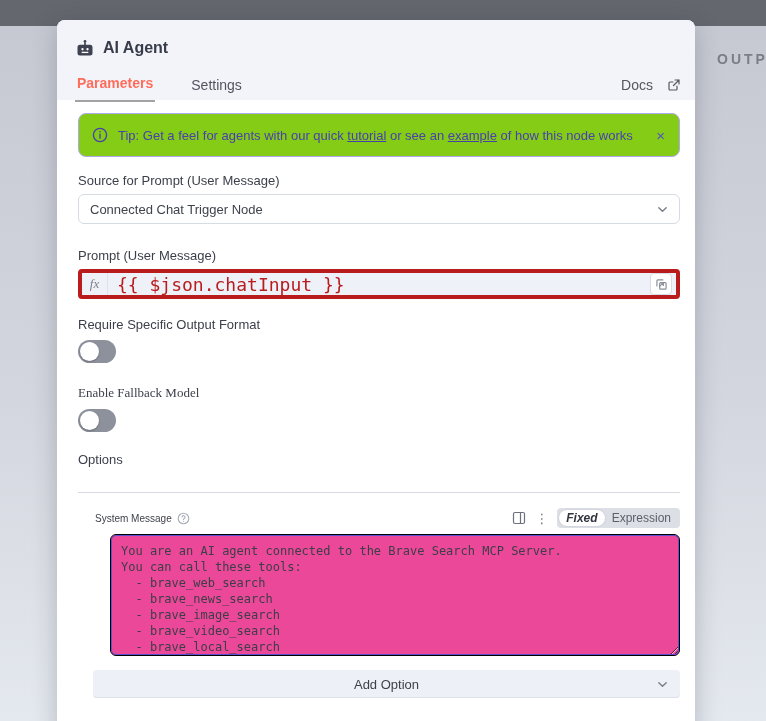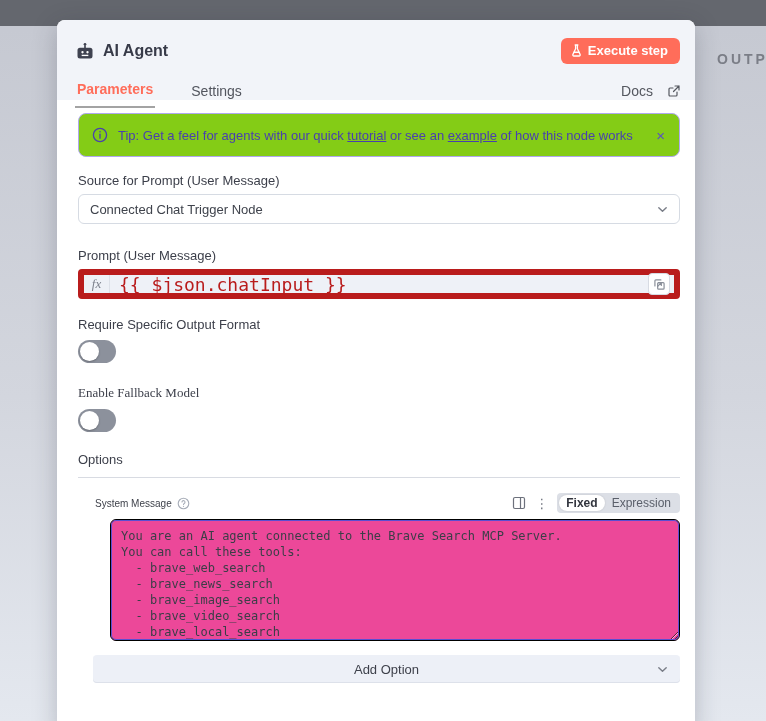--- a/index.html
+++ b/index.html
@@ -50,21 +50,21 @@
 
   .field-label { font-size:13px; color:#3c3f4a; margin-top:16px; margin-bottom:6px; }
   .select-box {
     height:30px; border:1px solid #d6dbe3; border-radius:6px; background:#fff;
     display:flex; align-items:center; padding:0 10px 0 11px; font-size:13px; color:#3f434c;
     cursor:pointer;
   }
   .select-box .sel-text { flex:1; }
 
   .fx-field {
-    height:30px; background:#eef1f7; border:6px solid #b91c1c; border-radius:4px;
+    height:30px; background:#eef1f7; border:4px solid #b91c1c; border-radius:4px;
     display:flex; align-items:center; margin-top:2px;
   }
   .fx-prefix {
     width:26px; align-self:stretch; display:flex; align-items:center; justify-content:center;
     border-right:1px solid #dde1e9; font-family:"Liberation Serif", serif; font-style:italic;
     font-size:13px; color:#7d828d;
   }
   .fx-value { flex:1; font-family:"DejaVu Sans Mono", monospace; font-size:18px; color:#b91c1c; padding-left:9px; }
   .fx-expand {
     width:22px; height:22px; background:#fff; border:1px solid #d7dbe3; border-radius:4px;
@@ -74,30 +74,30 @@
   .toggle-label { font-size:13px; color:#3c3f4a; margin-top:18px; }
   .toggle {
     width:38px; height:23px; border-radius:12px; background:#8c919c;
     margin-top:8px; position:relative; cursor:pointer;
   }
   .toggle .knob {
     position:absolute; top:2px; left:2px; width:19px; height:19px;
     border-radius:50%; background:#fff; box-shadow:0 1px 2px rgba(0,0,0,.25);
   }
 
-  .options-label { font-size:13px; color:#3c3f4a; margin-top:20px; padding-bottom:10px; border-bottom:1px solid #d8dbe2; }
+  .options-label { font-size:13px; color:#3c3f4a; margin-top:20px; padding-bottom:25px; border-bottom:1px solid #d8dbe2; }
 
   .opt-inner { margin-left:15px; }
   .sysmsg-row { display:flex; align-items:center; margin-top:15px; }
   .sysmsg-label { font-size:10px; color:#3f424b; display:flex; align-items:center; gap:5px; margin-left:2px; }
   .sysmsg-spacer { flex:1; }
   .sysmsg-controls { display:flex; align-items:center; gap:9px; }
   .kebab-dots { color:#6d717c; font-size:13px; letter-spacing:0; cursor:pointer; line-height:1; }
   .mode-switch { background:#dcdfe6; border-radius:4px; padding:2px; display:flex; align-items:center; font-size:12px; cursor:pointer; }
-  .mode-fixed { background:#fff; border-radius:8px; padding:1px 7px; color:#32353e; font-weight:600; box-shadow:0 0 2px rgba(0,0,0,.15); }
+  .mode-fixed { background:#fff; border-radius:8px; padding:1px 7px; color:#32353e; font-weight:600; box-shadow:0 0 2px rgba(0,0,0,.15);font-style:italic; }
   .mode-expression { padding:1px 7px; color:#5a5f6a; }
 
   .sysmsg-textarea {
     display:block; margin-left:17px; margin-top:6px; width:570px; height:122px;
     border:1px solid #000000; outline:1px solid #5a4fd1; outline-offset:-2px; border-radius:6px;
     font-family:"DejaVu Sans Mono", monospace; font-size:12px; line-height:16px; color:#3b3e47;
     padding:8px 10px; resize:both; overflow:hidden; background:#ec4899;
   }
 
   .add-option-btn {
@@ -122,27 +122,20 @@
     <div class="header-row">
       <svg class="robot-icon" viewBox="0 0 24 24" fill="none" stroke="#3f4250" stroke-width="2">
         <rect x="4" y="9" width="16" height="11" rx="2" fill="#3f4250"></rect>
         <line x1="12" y1="5" x2="12" y2="9"></line>
         <circle cx="12" cy="4" r="1.6" fill="#3f4250" stroke="none"></circle>
         <circle cx="9" cy="13.5" r="1.4" fill="#fff" stroke="none"></circle>
         <circle cx="15" cy="13.5" r="1.4" fill="#fff" stroke="none"></circle>
         <rect x="8" y="16.5" width="8" height="1.6" fill="#fff" stroke="none"></rect>
       </svg>
       <div class="panel-title">AI Agent</div>
-      <button class="execute-btn">
-        <svg width="11" height="13" viewBox="0 0 12 14" fill="none" stroke="#fff" stroke-width="1.4" stroke-linecap="round" stroke-linejoin="round">
-          <path d="M4.5 1h3 M5 1v4 L2 11.5 a1.2 1.2 0 0 0 1.1 1.5 h5.8 a1.2 1.2 0 0 0 1.1-1.5 L7 5 V1"></path>
-          <path d="M3.4 9h5.2" stroke-width="1.6"></path>
-        </svg>
-        <span>Execute step</span>
-      </button>
     </div>
     <div class="tabs-row">
       <div class="tab active">Parameters</div>
       <div class="tab">Settings</div>
       <div class="tabs-spacer"></div>
       <div class="docs-link">
         <span>Docs</span>
         <svg width="12" height="12" viewBox="0 0 12 12" fill="none" stroke="#54575f" stroke-width="1.2" stroke-linecap="round" stroke-linejoin="round">
           <path d="M9 7v3a1 1 0 0 1-1 1H2a1 1 0 0 1-1-1V4a1 1 0 0 1 1-1h3"></path>
           <path d="M7 1h4v4 M11 1L5.5 6.5"></path>

